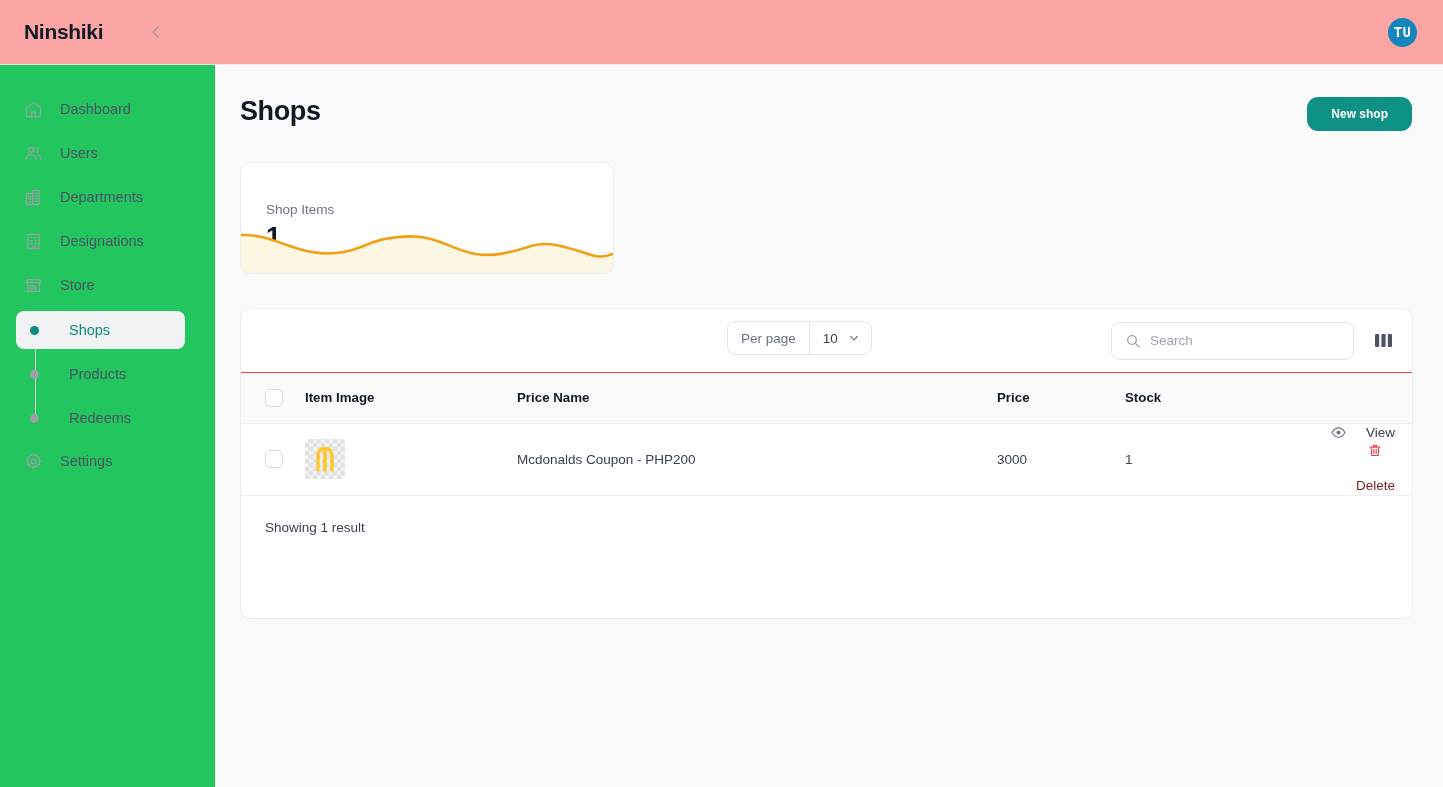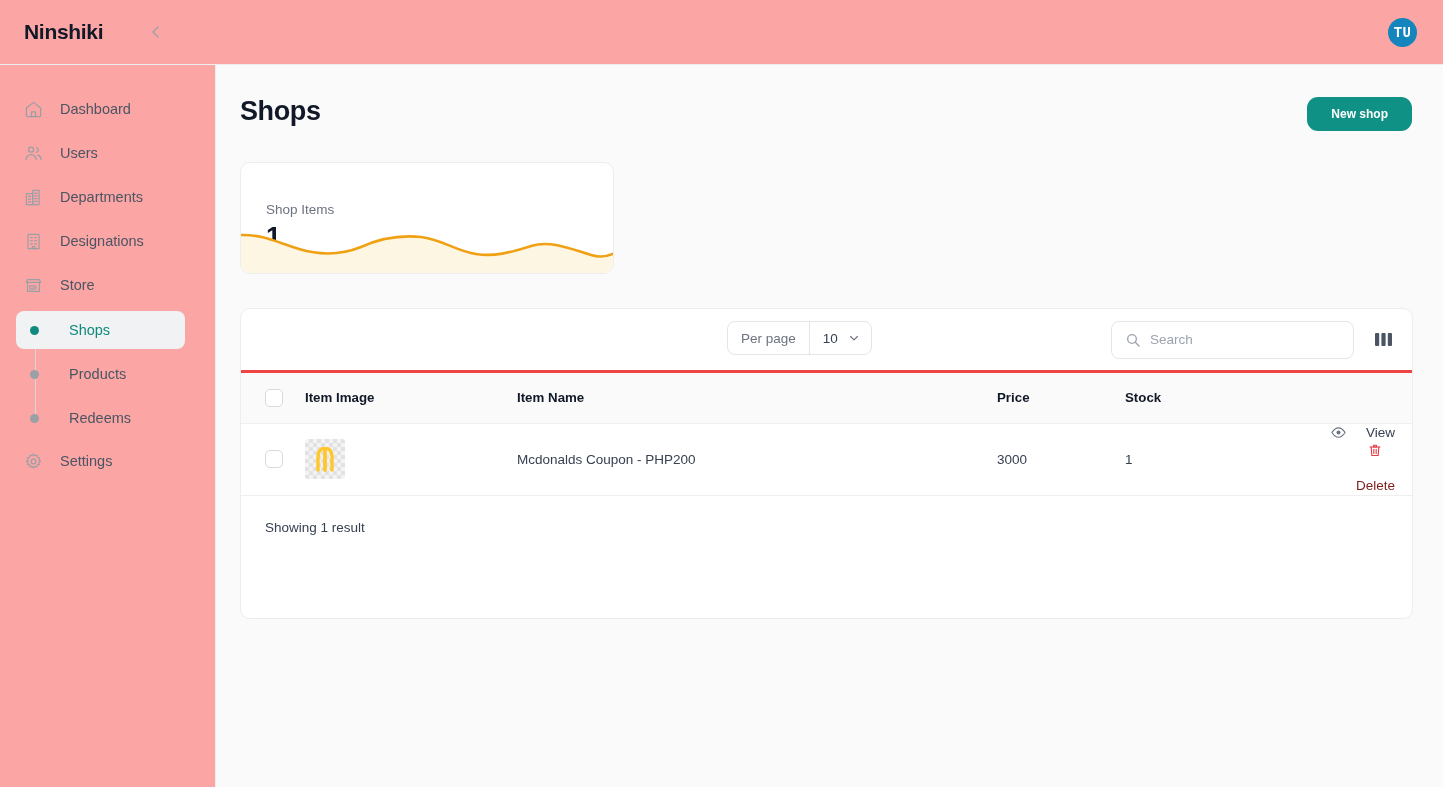--- a/index.html
+++ b/index.html
@@ -41,21 +41,21 @@
     display: flex; align-items: center; justify-content: center;
     letter-spacing: 0.3px;
     cursor: pointer;
     font-family: Liberation Mono, monospace;
   }
 
   
   .sidebar {
     position: absolute; top: 65px; left: 0;
     width: 216px; height: 722px;
-    background: #fca5a5;
+    background: #22c55e;
     border-right: 1px solid #eceef0;
     padding-top: 26px;
   }
   .nav-item {
     position: relative;
     display: flex; align-items: center;
     height: 36px;
     margin: 0 14px 8px 16px;
     padding-left: 8px;
     border-radius: 8px;
@@ -131,21 +131,21 @@
     width: 1173px; height: 311px;
     background: #ffffff;
     border: 1px solid #ededed;
     border-radius: 10px;
     overflow: hidden;
   }
   .tbl-toolbar {
     height: 64px;
     display: flex; align-items: center; justify-content: flex-end;
     padding-right: 17px;
-    border-bottom: 3px solid #ef4444;
+    border-bottom: 1px solid #ef4444;
   }
   .search-box {
     position: relative;
     width: 243px; height: 38px;
     border: 1px solid #e3e5e8;
     border-radius: 8px;
     display: flex; align-items: center;
   }
   .search-box .sic { position: absolute; left: 13px; top: 10px; }
   .search-input {
@@ -363,21 +363,21 @@
       </div>
     </div>
 
     <table>
       <thead>
         <tr>
           <th class="c-check">
             <span class="cbox"></span>
           </th>
           <th class="c-img">Item Image</th>
-          <th class="c-name">Item Name</th>
+          <th class="c-name">Price Name</th>
           <th class="c-price">Price</th>
           <th class="c-stock">Stock</th>
           <th class="c-act"></th>
         </tr>
       </thead>
       <tbody>
         <tr>
           <td class="c-check">
             <span class="cbox"></span>
           </td>

